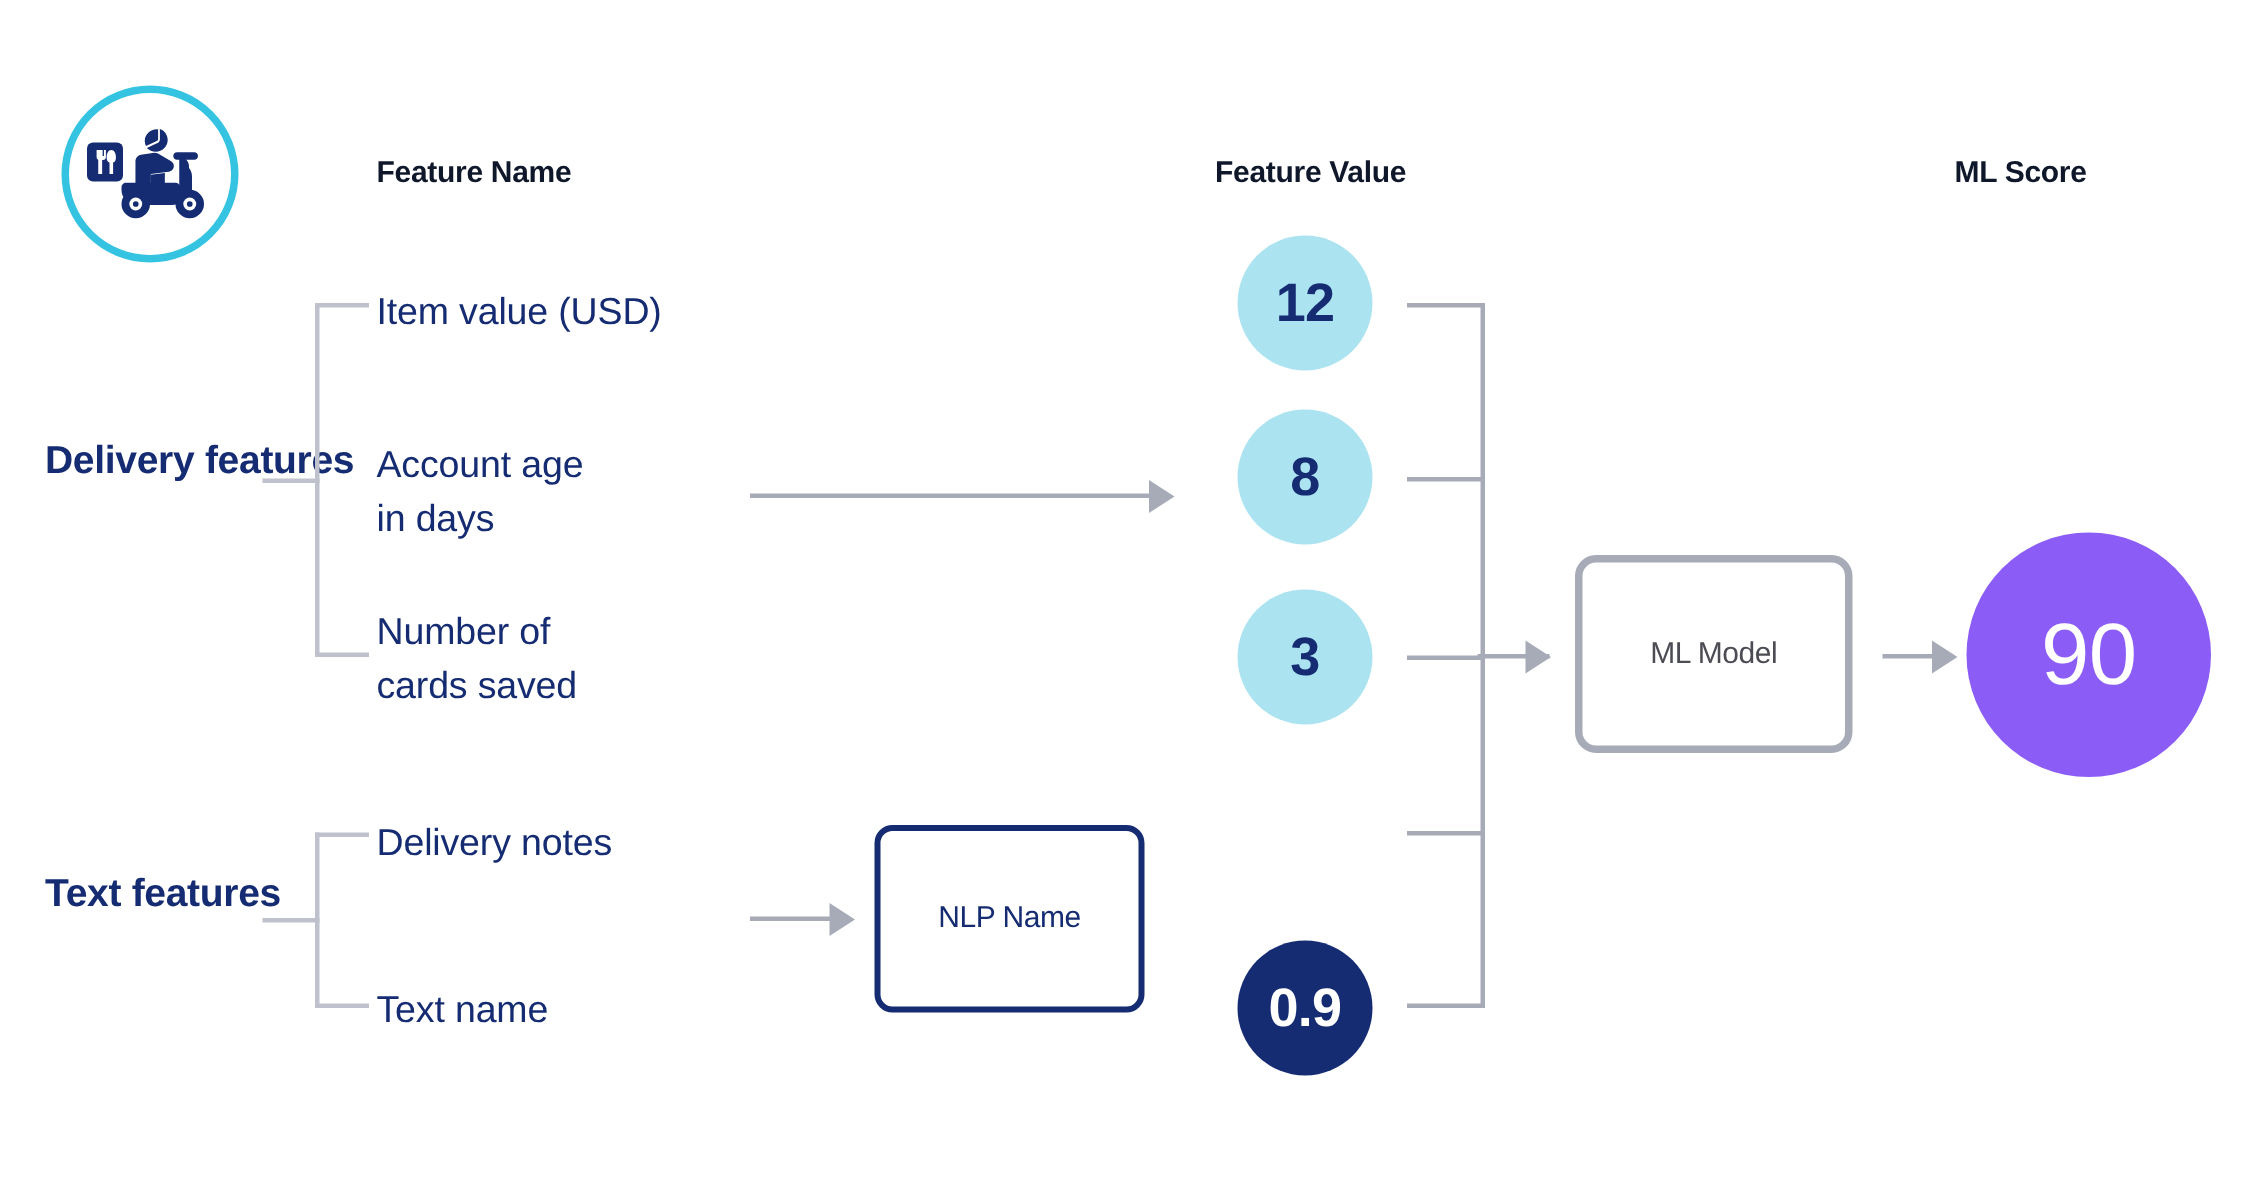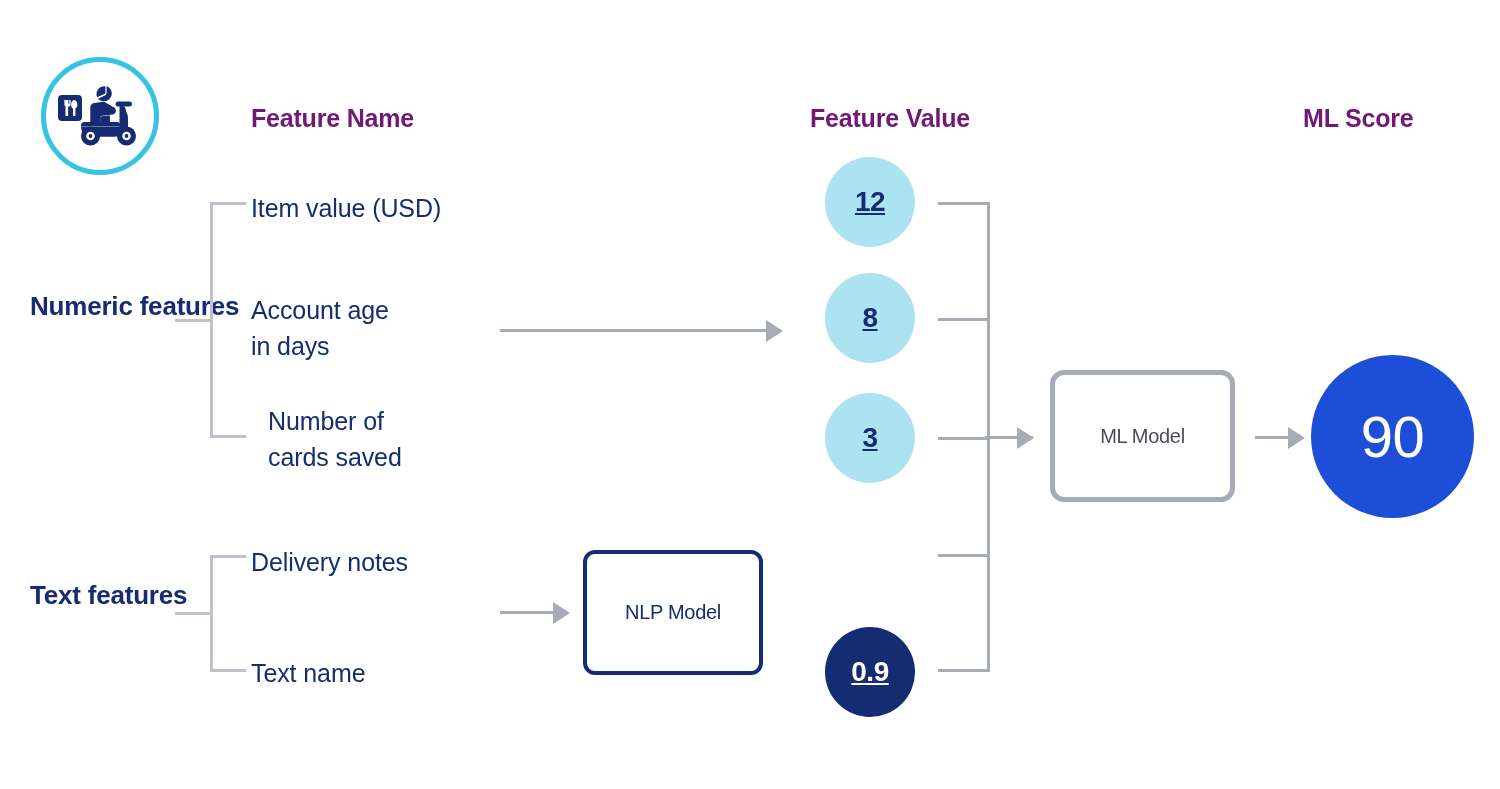--- a/index.html
+++ b/index.html
@@ -30,23 +30,23 @@
     box-sizing: border-box;
     display: flex;
     align-items: center;
     justify-content: center;
   }
   .brand-icon svg { display: block; }
 
   
   .col-header {
     position: absolute;
-    font-size: 25px;
+    font-size: 20px;
     font-weight: bold;
-    color: #701a75;
+    color: #0f172a;
     white-space: nowrap;
     letter-spacing: -0.2px;
   }
   #hdr-feature-name { left: 251px; top: 104px; }
   #hdr-feature-value { left: 786px; top: 104px; margin-left: 24px; }
   #hdr-ml-score { left: 1303px; top: 104px; }
 
   
   .group-label {
     position: absolute;
@@ -93,21 +93,21 @@
   .feature-label {
     position: absolute;
     font-size: 25px;
     color: #152C73;
     line-height: 1.42;
     letter-spacing: -0.1px;
     white-space: pre-line;
   }
   #feat-0 { left: 251px; top: 191px; }
   #feat-1 { left: 251px; top: 293px; }
-  #feat-2 { left: 268px; top: 404px; }
+  #feat-2 { left: 251px; top: 404px; }
   #feat-3 { left: 251px; top: 545px; }
   #feat-4 { left: 251px; top: 656px; }
 
   
   .arrow-line {
     position: absolute;
     height: 3px;
     background: #A7ABB8;
   }
   .arrow-head {
@@ -129,24 +129,23 @@
 
   
   .value-circle {
     position: absolute;
     width: 90px;
     height: 90px;
     border-radius: 50%;
     display: flex;
     align-items: center;
     justify-content: center;
-    font-size: 28px;
+    font-size: 36px;
     font-weight: bold;
     letter-spacing: -0.5px;
-    text-decoration: underline;
   }
   .value-circle.light { background: #ACE3F0; color: #152C73; }
   .value-circle.dark  { background: #152C73; color: #ffffff; }
   #val-0 { left: 825px; top: 157px; }
   #val-1 { left: 825px; top: 273px; }
   #val-2 { left: 825px; top: 393px; }
   #val-3 { left: 825px; top: 510px; }
   #val-4 { left: 825px; top: 627px; }
 
   
@@ -209,21 +208,21 @@
   }
 
   
   #score-circle {
     position: absolute;
     left: 1311px;
     top: 355px;
     width: 163px;
     height: 163px;
     border-radius: 50%;
-    background: #1d4ed8;
+    background: #8b5cf6;
     display: flex;
     align-items: center;
     justify-content: center;
     color: #ffffff;
     font-size: 58px;
     font-weight: normal;
     letter-spacing: -0.5px;
   }
 </style>
 </head>
@@ -261,21 +260,21 @@
         <circle cx="69.5" cy="53" r="4.3" fill="#ffffff"></circle>
         <circle cx="69.5" cy="53" r="1.9"></circle>
       </g>
     </svg>
   </div>
 
   <div class="col-header" id="hdr-feature-name">Feature Name</div>
   <div class="col-header" id="hdr-feature-value">Feature Value</div>
   <div class="col-header" id="hdr-ml-score">ML Score</div>
 
-  <div class="group-label" id="group-numeric">Numeric
+  <div class="group-label" id="group-numeric">Delivery
 features</div>
   <div class="group-label" id="group-text">Text
 features</div>
 
   <div class="brace" id="brace-numeric">
     <div class="spine"></div>
     <div class="stem-r stem-top"></div>
     <div class="stem-r stem-bot"></div>
     <div class="stem-r stem-mid"></div>
   </div>
@@ -310,21 +309,21 @@
     <div class="stem s0"></div>
     <div class="stem s1"></div>
     <div class="stem s2"></div>
     <div class="stem s3"></div>
     <div class="stem s4"></div>
   </div>
 
   <div class="arrow-line" id="arrow-mlmodel-line"></div>
   <div class="arrow-head" id="arrow-mlmodel-head"></div>
 
-  <div class="model-box" id="box-nlp">NLP Model</div>
+  <div class="model-box" id="box-nlp">NLP Name</div>
   <div class="model-box" id="box-ml">ML Model</div>
 
   <div class="arrow-line" id="arrow-score-line"></div>
   <div class="arrow-head" id="arrow-score-head"></div>
 
   <div id="score-circle">90</div>
 
 </div>
 
 </body></html>

